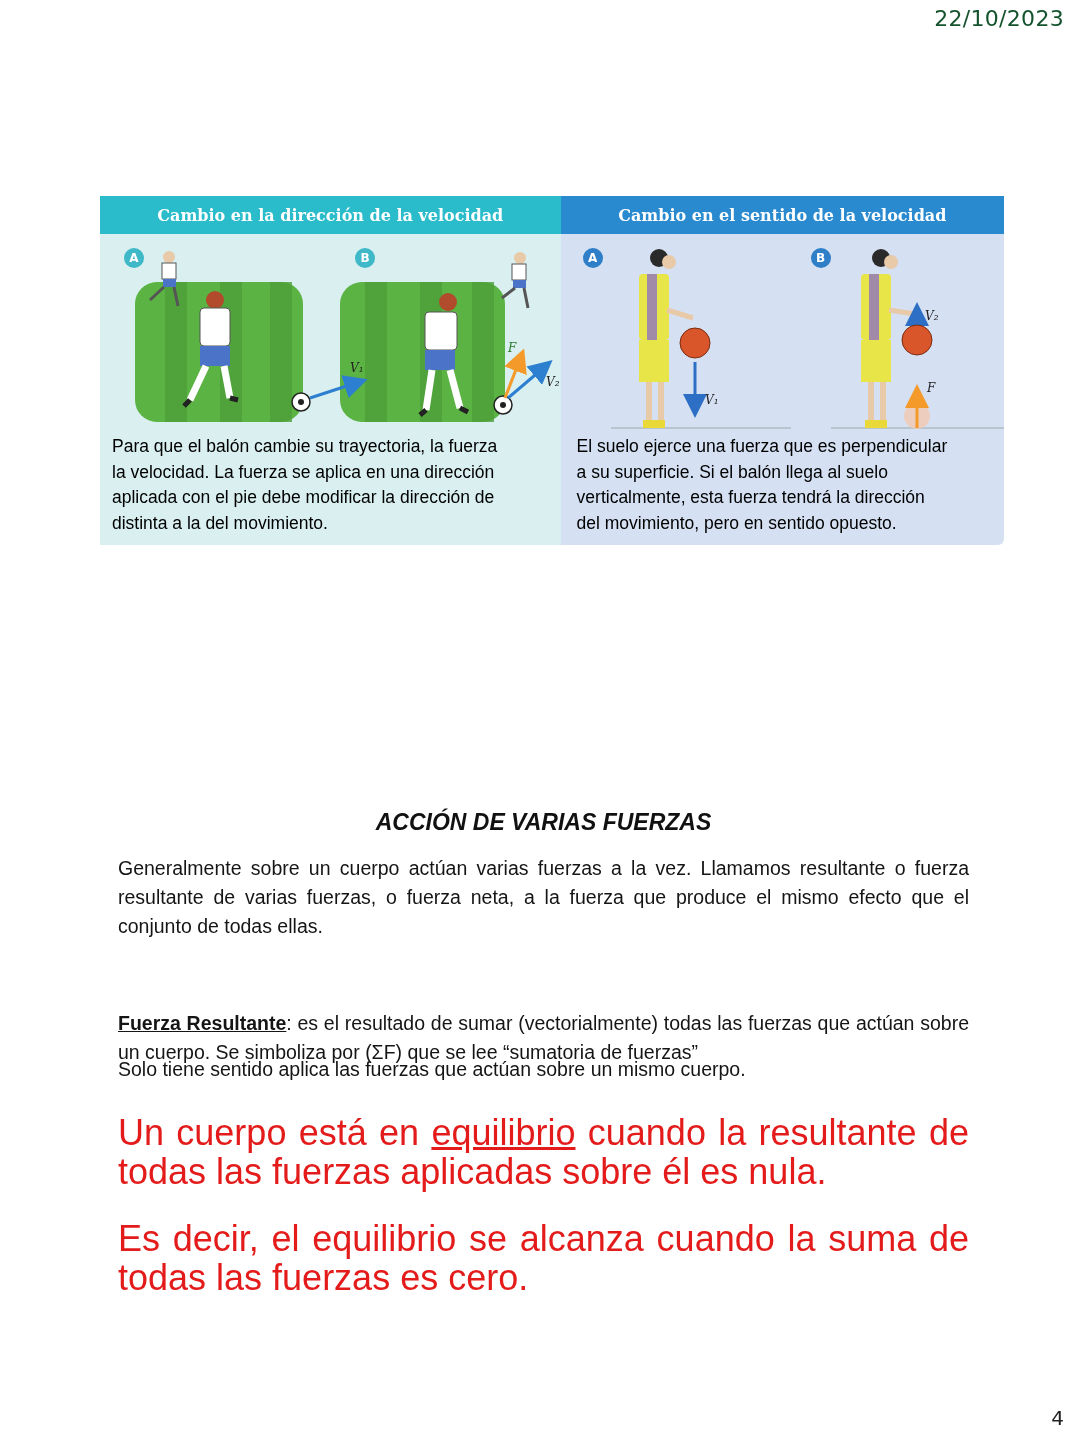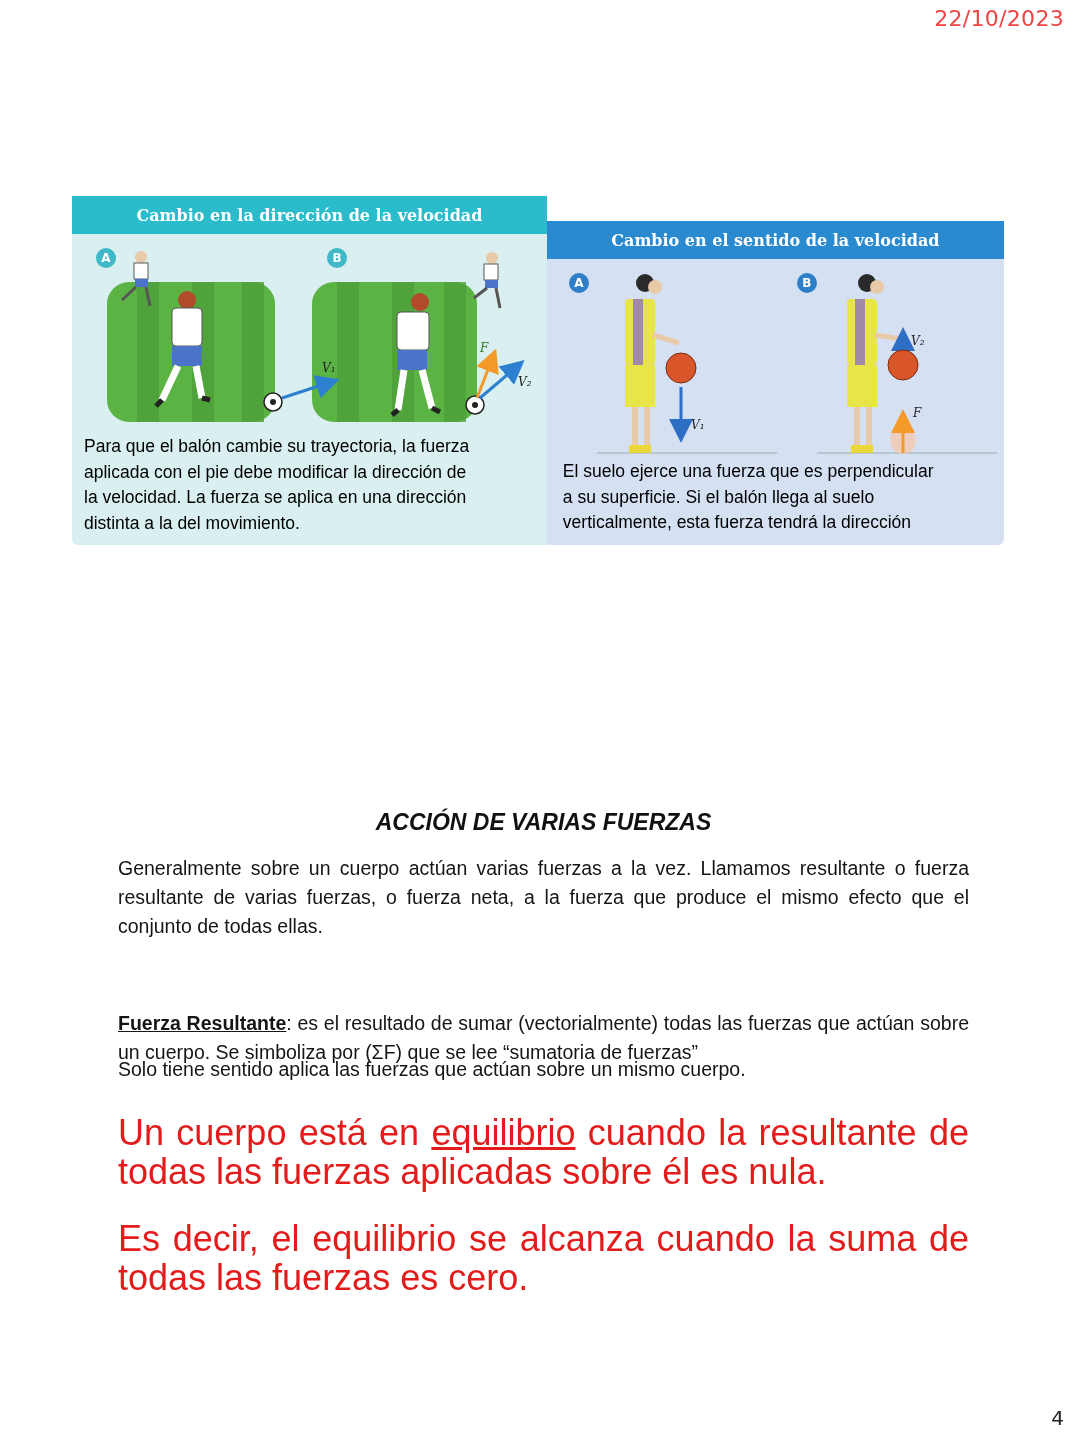--- a/index.html
+++ b/index.html
@@ -1,26 +1,26 @@
 <!DOCTYPE html>
 <html><head>
 <meta charset="utf-8">
 <style>
   html, body { margin: 0; padding: 0; }
   body {
     width: 1080px; height: 1440px; position: relative; overflow: hidden;
     background: #ffffff; font-family: "Liberation Sans", sans-serif; color: #111;
   }
-  .date { position: absolute; right: 16px; top: 6px; font-size: 22px; color: #ef4444; font-family: "DejaVu Sans", sans-serif; letter-spacing: 0.3px; }
+  .date { position: absolute; right: 16px; top: 6px; font-size: 22px; color: #14532d; font-family: "DejaVu Sans", sans-serif; letter-spacing: 0.3px; }
   .page-num { position: absolute; right: 16px; bottom: 10px; font-size: 20px; color: #222; font-family: "DejaVu Sans", sans-serif; }
 
   .figure { position: absolute; left: 72px; top: 196px; width: 932px; height: 349px; display: flex; border-radius: 0 0 6px 6px; overflow: hidden; }
   .panel { position: relative; height: 100%; }
-  .panel.left { width: 483px; background: #d9eff0; }
-  .panel.right { width: 465px; background: #d5e1f3; margin-top: 25px; }
+  .panel.left { width: 483px; background: #d9eff0; margin-left: 28px; }
+  .panel.right { width: 465px; background: #d5e1f3; }
   .panel-header { height: 38px; display: flex; align-items: center; justify-content: center; color: #fff; font-family: "DejaVu Serif", serif; font-weight: bold; font-size: 16px; }
   .left .panel-header { background: #2bbccb; }
   .right .panel-header { background: #2a8ad0; }
   .badge { position: absolute; width: 20px; height: 20px; border-radius: 50%; color: #fff; font-size: 12px; font-weight: bold; display: flex; align-items: center; justify-content: center; font-family: "DejaVu Sans", sans-serif; }
   .left .badge { background: #3fb8c8; }
   .right .badge { background: #2f7fc8; }
   .caption { position: absolute; left: 12px; top: 238px; font-family: Liberation Sans, sans-serif; font-size: 17.5px; line-height: 25.5px; color: #000000; }
   .illus { position: absolute; }
 
   .content { position: absolute; left: 118px; width: 851px; }
@@ -95,22 +95,22 @@
       <circle cx="383" cy="165" r="3" fill="#222"></circle>
       <line x1="385" y1="158" x2="402" y2="114" stroke="#f39a2a" stroke-width="3" marker-end="url(#ahO)"></line>
       <line x1="388" y1="158" x2="428" y2="124" stroke="#2d7fd0" stroke-width="3" marker-end="url(#ahB)"></line>
       <text x="230" y="132" font-size="12" font-style="italic" fill="#222" font-family="DejaVu Serif, serif">V₁</text>
       <text x="388" y="112" font-size="12" font-style="italic" fill="#2a7a2a" font-family="DejaVu Serif, serif">F</text>
       <text x="426" y="146" font-size="12" font-style="italic" fill="#222" font-family="DejaVu Serif, serif">V₂</text>
     </svg>
 
     <div class="caption">
       <div>Para que el balón cambie su trayectoria, la fuerza</div>
+      <div>la velocidad. La fuerza se aplica en una dirección</div>
       <div>aplicada con el pie debe modificar la dirección de</div>
-      <div>la velocidad. La fuerza se aplica en una dirección</div>
       <div>distinta a la del movimiento.</div>
     </div>
   </div>
 
   <div class="panel right">
     <div class="panel-header">Cambio en el sentido de la velocidad</div>
     <div class="badge" style="left:22px;top:52px;">A</div>
     <div class="badge" style="left:250px;top:52px;">B</div>
 
     <svg class="illus" style="left:20px;top:44px;" width="440" height="192" viewBox="0 0 440 192">
@@ -150,20 +150,21 @@
       <text x="344" y="80" font-size="12" font-style="italic" fill="#222" font-family="DejaVu Serif, serif">V₂</text>
       <ellipse cx="336" cy="176" rx="13" ry="13" fill="#f2c8b0" opacity="0.8"></ellipse>
       <line x1="336" y1="188" x2="336" y2="150" stroke="#f39a2a" stroke-width="3" marker-end="url(#ahO2)"></line>
       <text x="346" y="152" font-size="12" font-style="italic" fill="#222" font-family="DejaVu Serif, serif">F</text>
     </svg>
 
     <div class="caption" style="left:16px;">
       <div>El suelo ejerce una fuerza que es perpendicular</div>
       <div>a su superficie. Si el balón llega al suelo</div>
       <div>verticalmente, esta fuerza tendrá la dirección</div>
+      <div>del movimiento, pero en sentido opuesto.</div>
     </div>
   </div>
 </div>
 
 <div class="content" style="top:16px;height:1440px;">
   <div class="heading">ACCIÓN DE VARIAS FUERZAS</div>
   <div class="para para-1">Generalmente sobre un cuerpo actúan varias fuerzas a la vez. Llamamos resultante o fuerza resultante de varias fuerzas, o fuerza neta, a la fuerza que produce el mismo efecto que el conjunto de todas ellas.</div>
   <div class="para para-2">
     <span class="term">Fuerza Resultante</span><span>:</span><span> es el resultado de sumar (vectorialmente) todas las fuerzas que actúan sobre un cuerpo. Se simboliza por (ΣF) que se lee “sumatoria de fuerzas”</span>
   </div>

